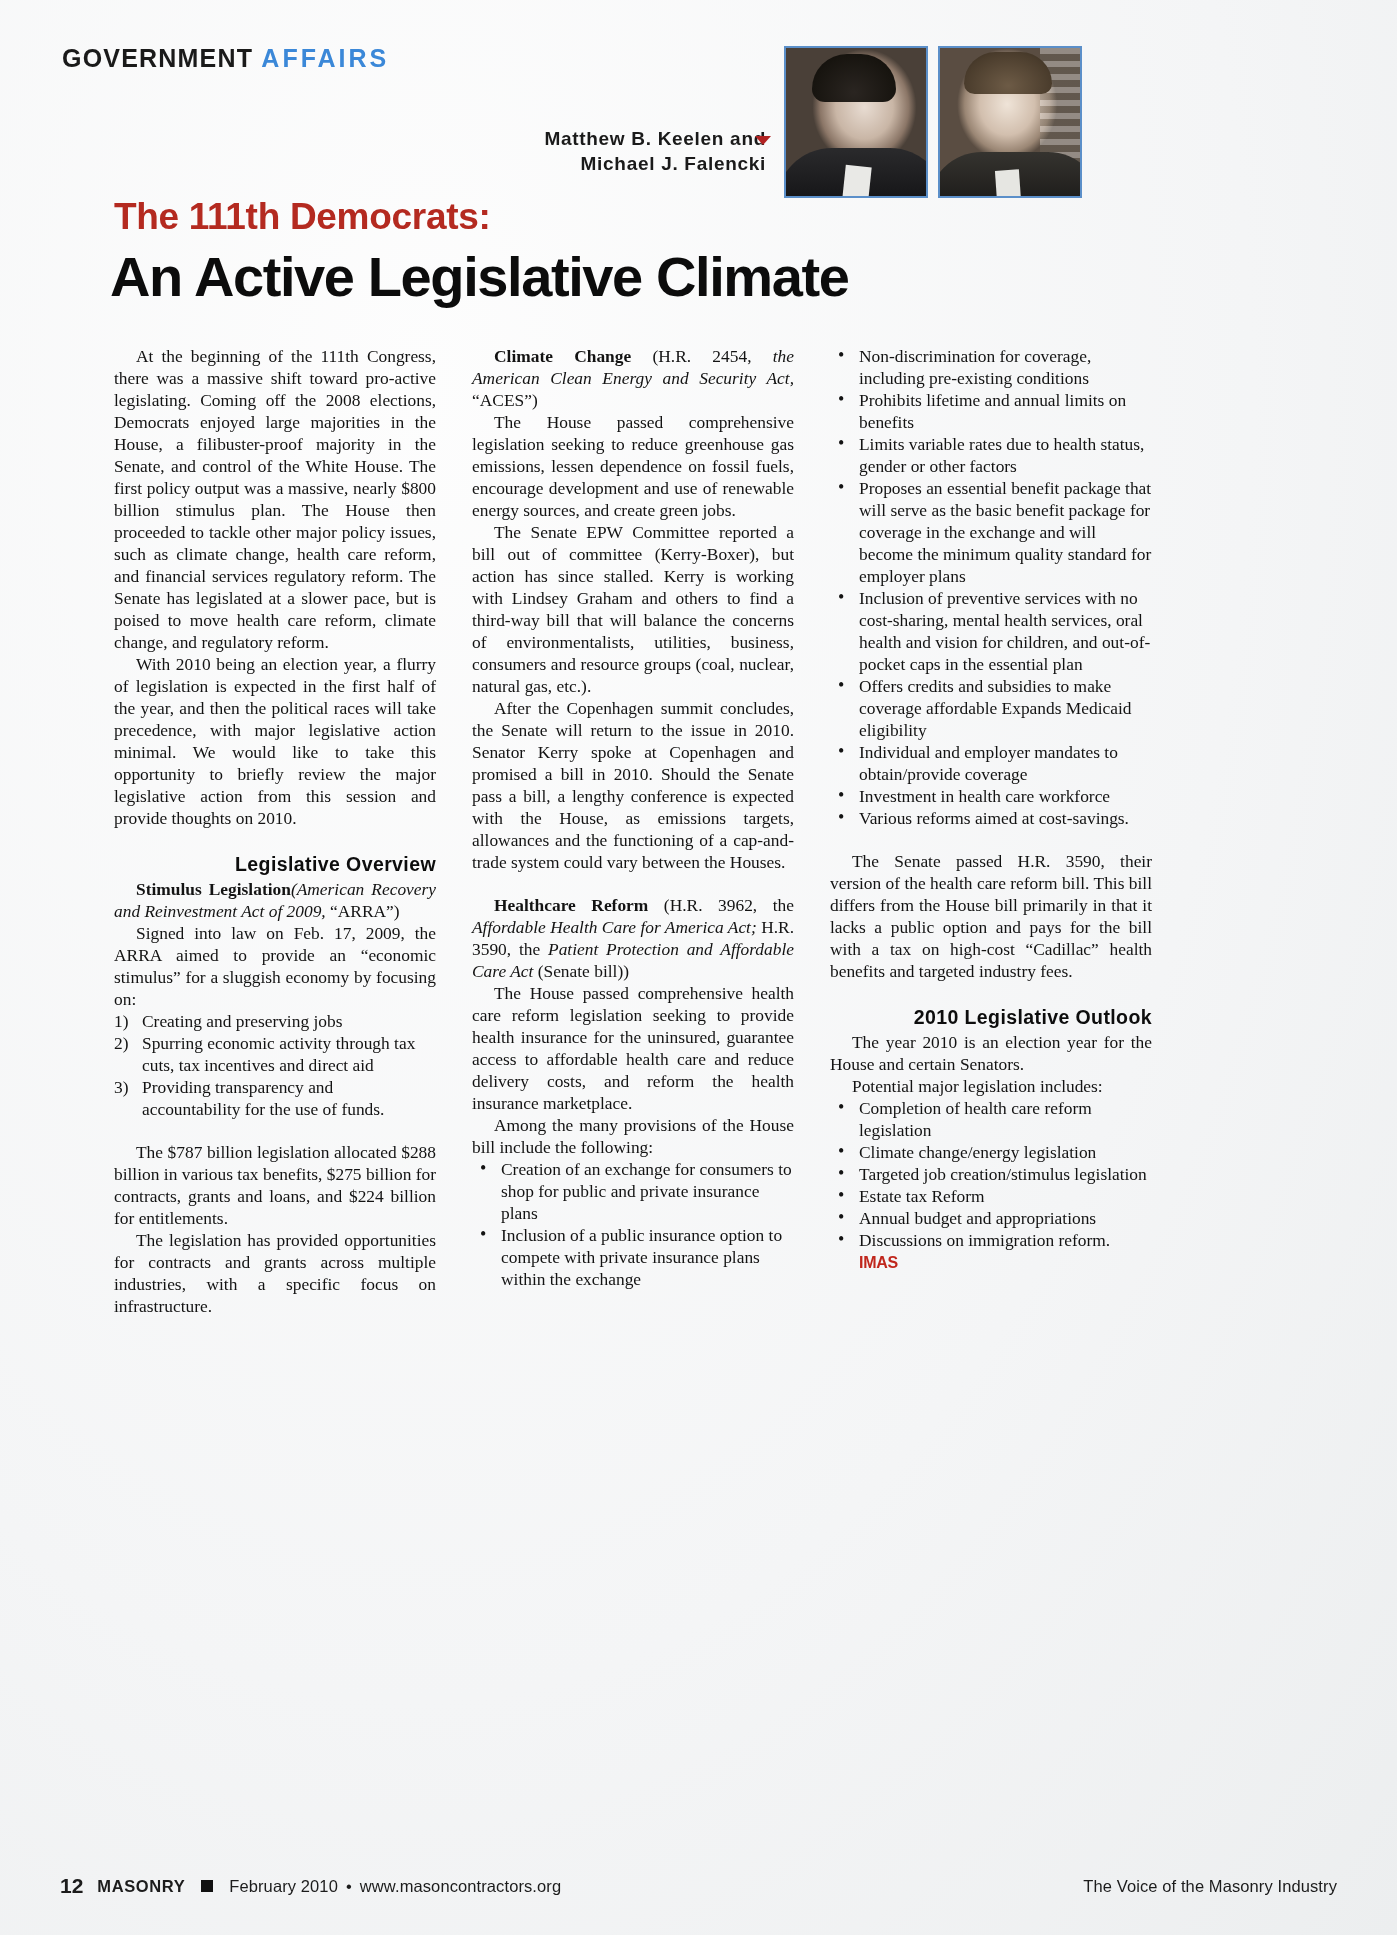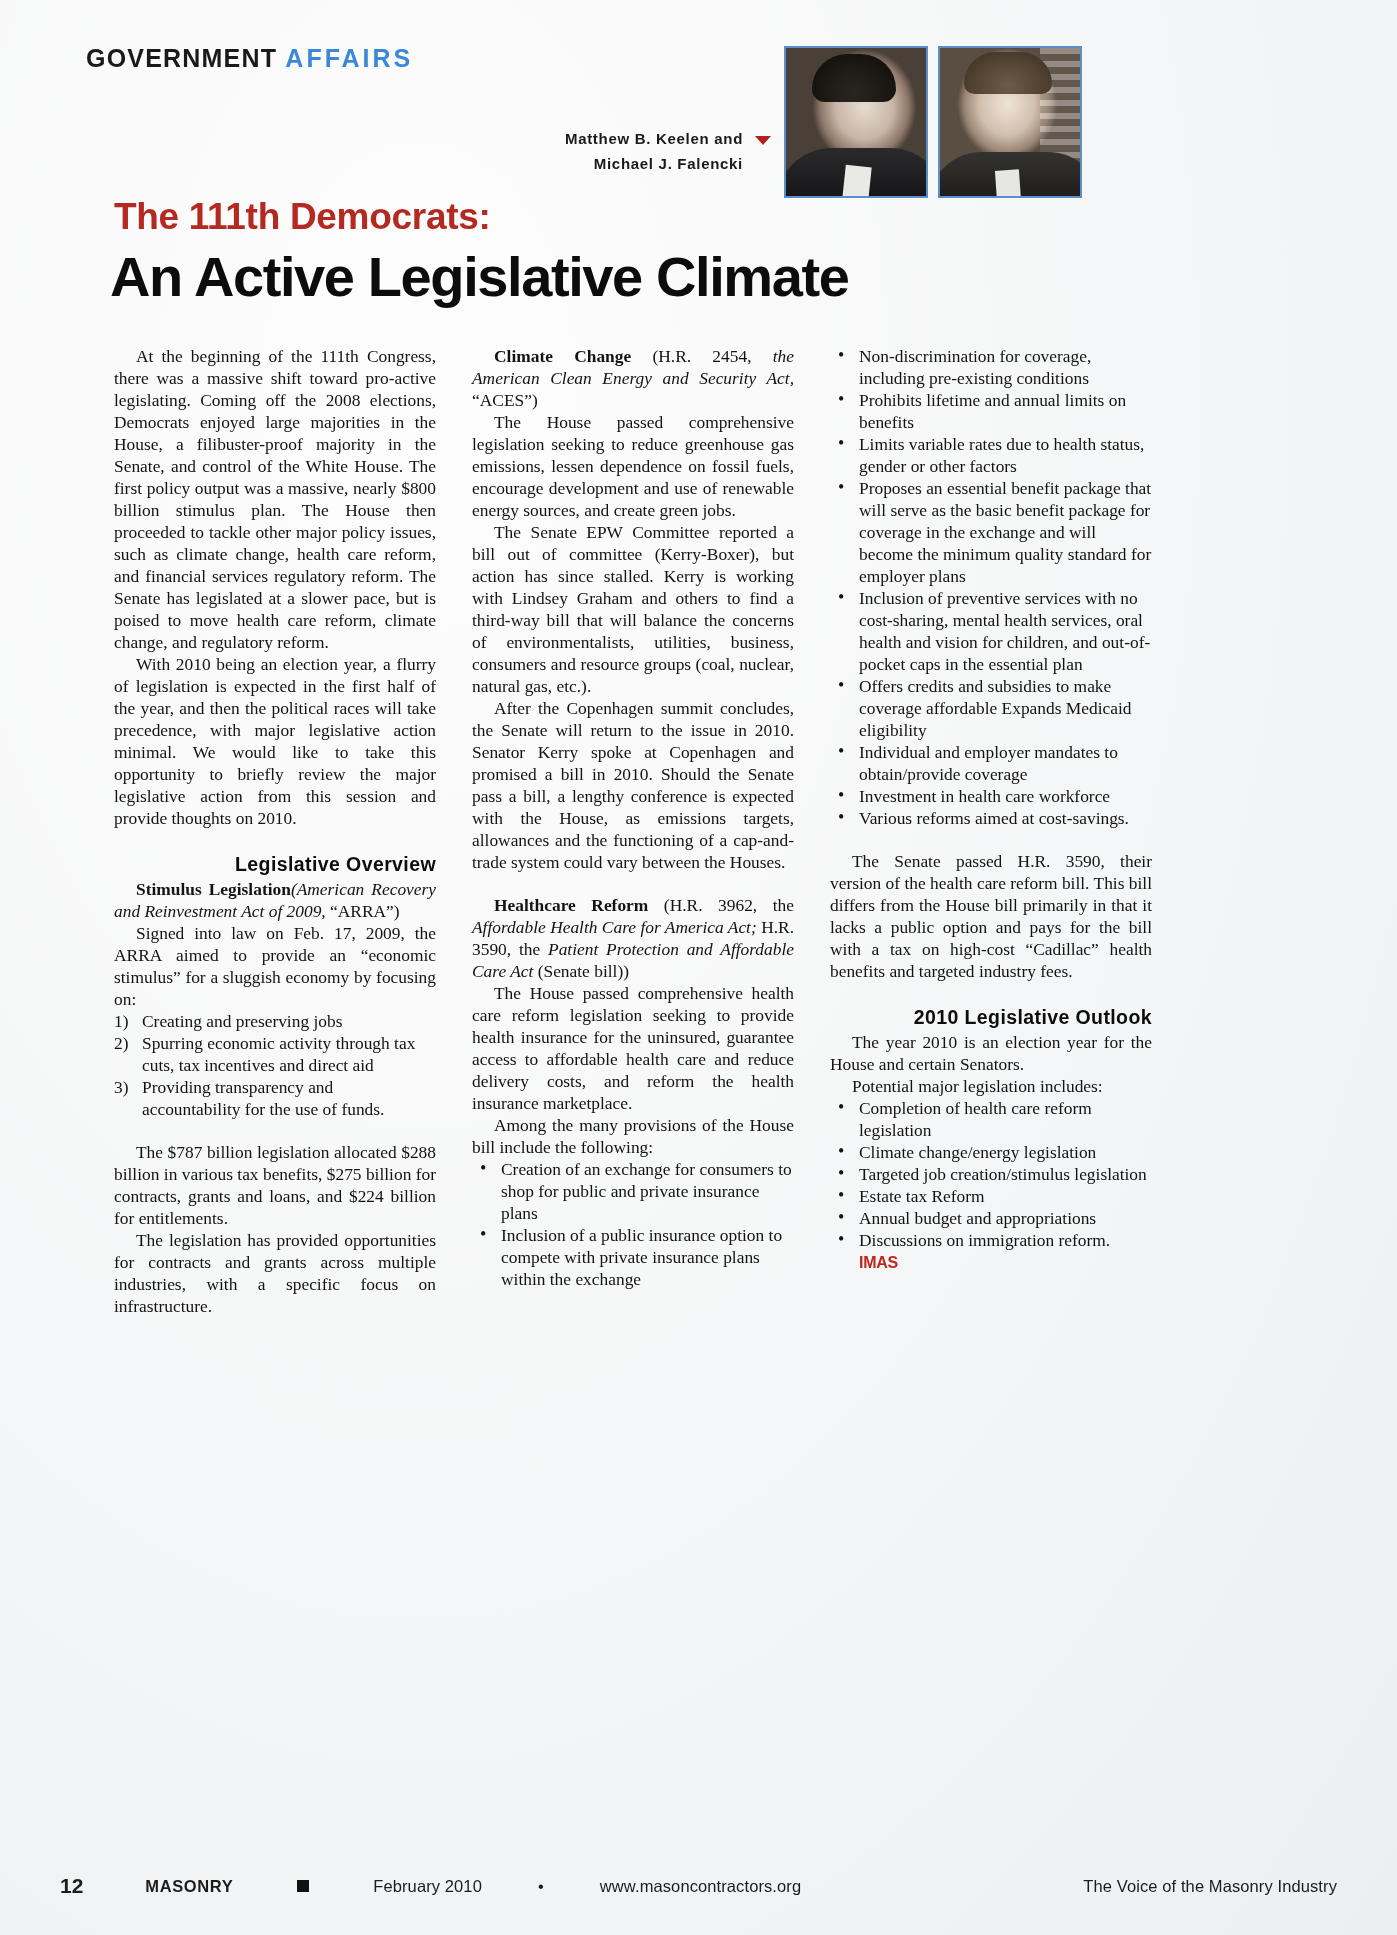--- a/index.html
+++ b/index.html
@@ -25,31 +25,31 @@
   
   .kicker {
     position: absolute;
     left: 62px;
     top: 44px;
     font-family: "Liberation Sans", sans-serif;
     font-weight: bold;
     font-size: 25px;
     letter-spacing: 1.2px;
   }
-  .kicker .k-dark { color: #1a1a1a; margin-left: 24px; }
+  .kicker .k-dark { color: #1a1a1a; }
   .kicker .k-blue { color: #3b88d8; letter-spacing: 3px; margin-top: 36px; }
 
   .byline {
     position: absolute;
-    right: 654px;
+    right: 631px;
     top: 126px;
     text-align: right;
     font-family: "Liberation Sans", sans-serif;
     font-weight: bold;
-    font-size: 15px;
+    font-size: 19px;
     letter-spacing: 0.7px;
     line-height: 25px;
     color: #1a1a1a;
     white-space: nowrap;
   }
   .byline-arrow {
     position: absolute;
     left: 755px;
     top: 136px;
     width: 0; height: 0;
@@ -234,21 +234,20 @@
     position: absolute;
     left: 60px;
     right: 60px;
     bottom: 36px;
     height: 26px;
     font-family: "Liberation Sans", sans-serif;
     font-size: 16.5px;
     color: #1c1c1c;
     display: flex;
     align-items: center;
-    gap: 48px;
   }
   .footer .pgnum {
     font-weight: bold;
     font-size: 21px;
     margin-right: 14px;
   }
   .footer .brand {
     font-weight: bold;
     letter-spacing: 0.6px;
     margin-right: 16px;

